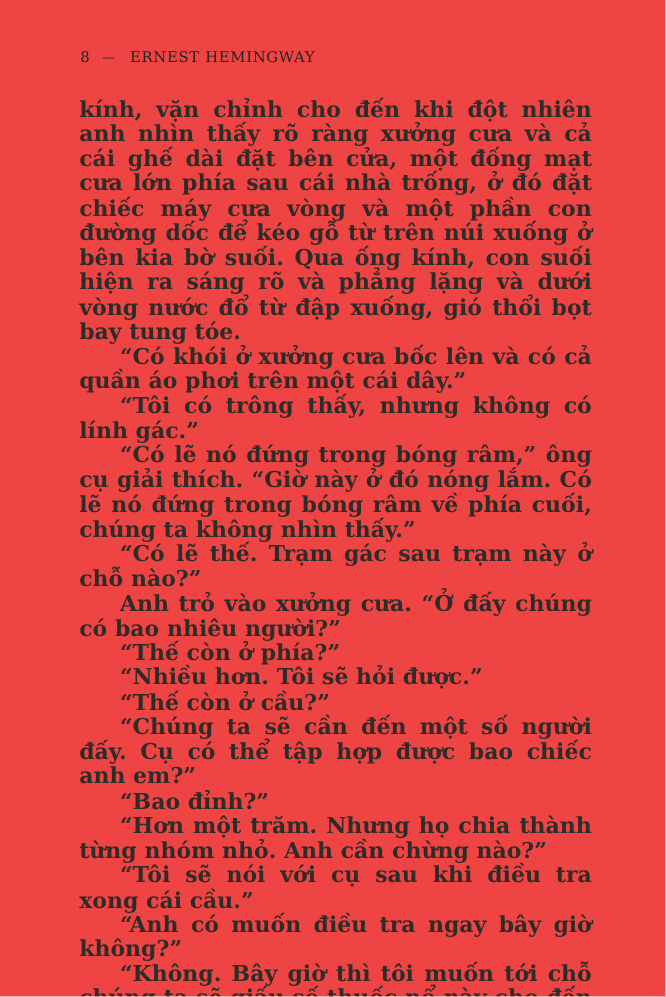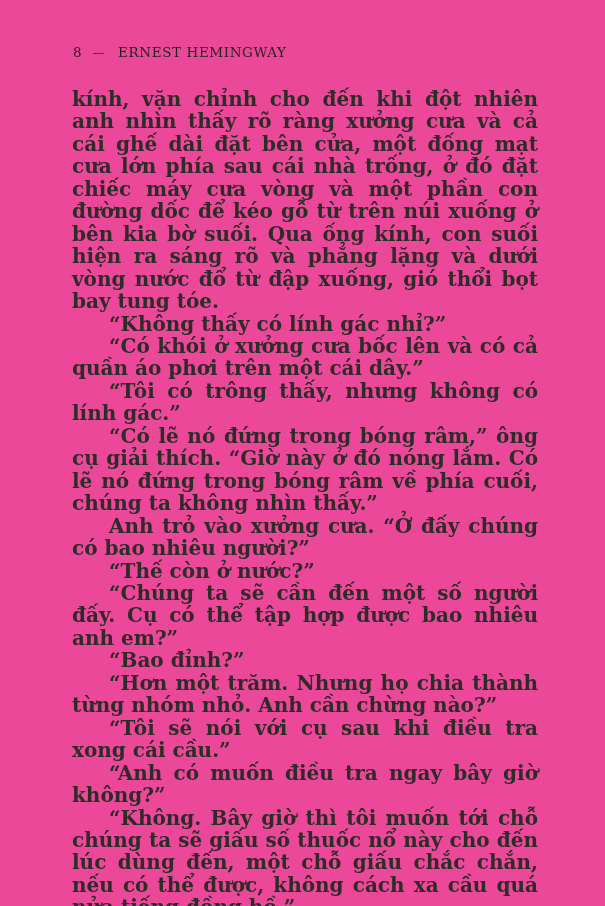--- a/index.html
+++ b/index.html
@@ -4,21 +4,21 @@
 <style>
   html, body {
     margin: 0;
     padding: 0;
     background: #ffffff;
   }
   .book-page {
     position: relative;
     width: 605px;
     height: 906px;
-    background: #ec4899;
+    background: #ef4444;
     overflow: hidden;
     font-family: "DejaVu Serif", "Liberation Serif", serif;
     color: #2e2c29;
   }
   .page-header {
     position: absolute;
     top: 44px;
     left: 73px;
     font-size: 13.5px;
     letter-spacing: 0.4px;
@@ -63,27 +63,29 @@
 <div class="book-page">
 
   <header class="page-header">
     <span class="page-number">8</span>
     <span class="separator">---</span>
     <span class="author">ERNEST HEMINGWAY</span>
   </header>
 
   <main class="body-text">
     <p class="no-indent">kính, vặn chỉnh cho đến khi đột nhiên anh nhìn thấy rõ ràng xưởng cưa và cả cái ghế dài đặt bên cửa, một đống mạt cưa lớn phía sau cái nhà trống, ở đó đặt chiếc máy cưa vòng và một phần con đường dốc để kéo gỗ từ trên núi xuống ở bên kia bờ suối. Qua ống kính, con suối hiện ra sáng rõ và phẳng lặng và dưới vòng nước đổ từ đập xuống, gió thổi bọt bay tung tóe.</p>
-    <p>“Không thấy có lính gác nhỉ?”</p>
     <p>“Có khói ở xưởng cưa bốc lên và có cả quần áo phơi trên một cái dây.”</p>
     <p>“Tôi có trông thấy, nhưng không có lính gác.”</p>
     <p>“Có lẽ nó đứng trong bóng râm,” ông cụ giải thích. “Giờ này ở đó nóng lắm. Có lẽ nó đứng trong bóng râm về phía cuối, chúng ta không nhìn thấy.”</p>
+    <p>“Có lẽ thế. Trạm gác sau trạm này ở chỗ nào?”</p>
     <p>Anh trỏ vào xưởng cưa. “Ở đấy chúng có bao nhiêu người?”</p>
-    <p>“Thế còn ở nước?”</p>
-    <p>“Chúng ta sẽ cần đến một số người đấy. Cụ có thể tập hợp được bao nhiêu anh em?”</p>
+    <p>“Thế còn ở phía?”</p>
+    <p>“Nhiều hơn. Tôi sẽ hỏi được.”</p>
+    <p>“Thế còn ở cầu?”</p>
+    <p>“Chúng ta sẽ cần đến một số người đấy. Cụ có thể tập hợp được bao chiếc anh em?”</p>
     <p>“Bao đỉnh?”</p>
     <p>“Hơn một trăm. Nhưng họ chia thành từng nhóm nhỏ. Anh cần chừng nào?”</p>
     <p>“Tôi sẽ nói với cụ sau khi điều tra xong cái cầu.”</p>
     <p>“Anh có muốn điều tra ngay bây giờ không?”</p>
     <p>“Không. Bây giờ thì tôi muốn tới chỗ chúng ta sẽ giấu số thuốc nổ này cho đến lúc dùng đến, một chỗ giấu chắc chắn, nếu có thể được, không cách xa cầu quá nửa tiếng đồng hồ.”</p>
   </main>
 
 </div>
 
 </body></html>

